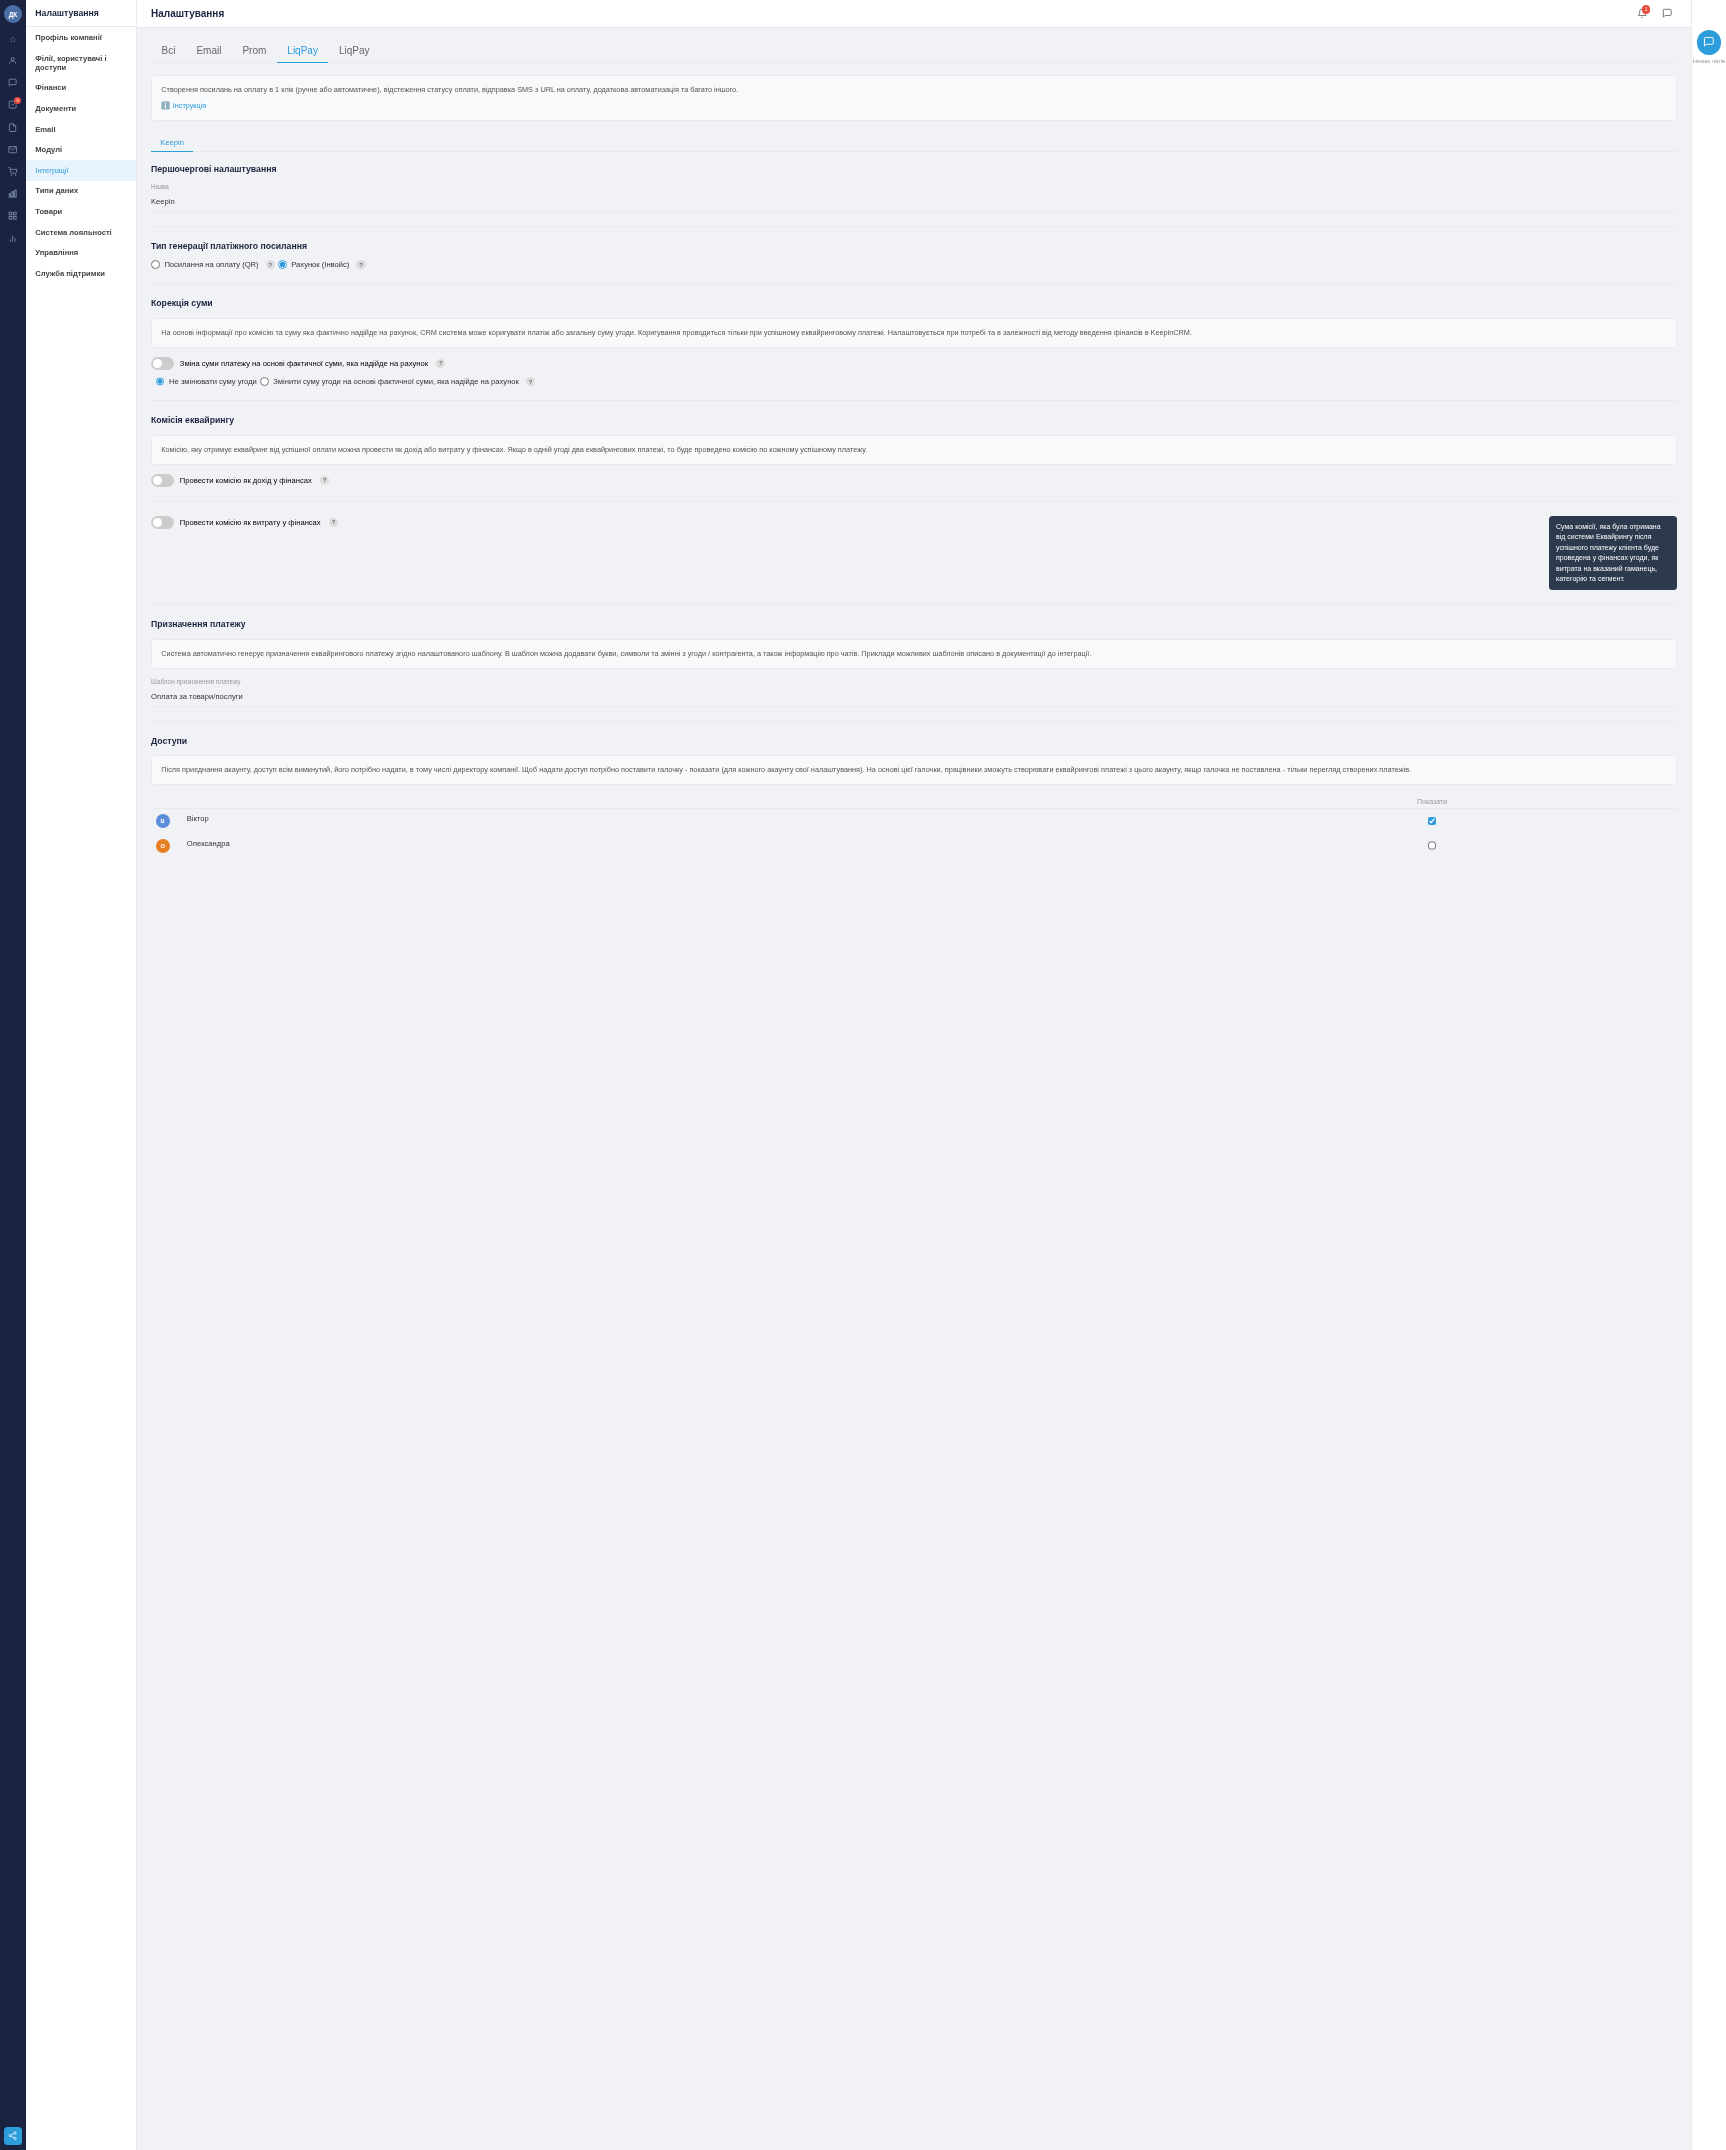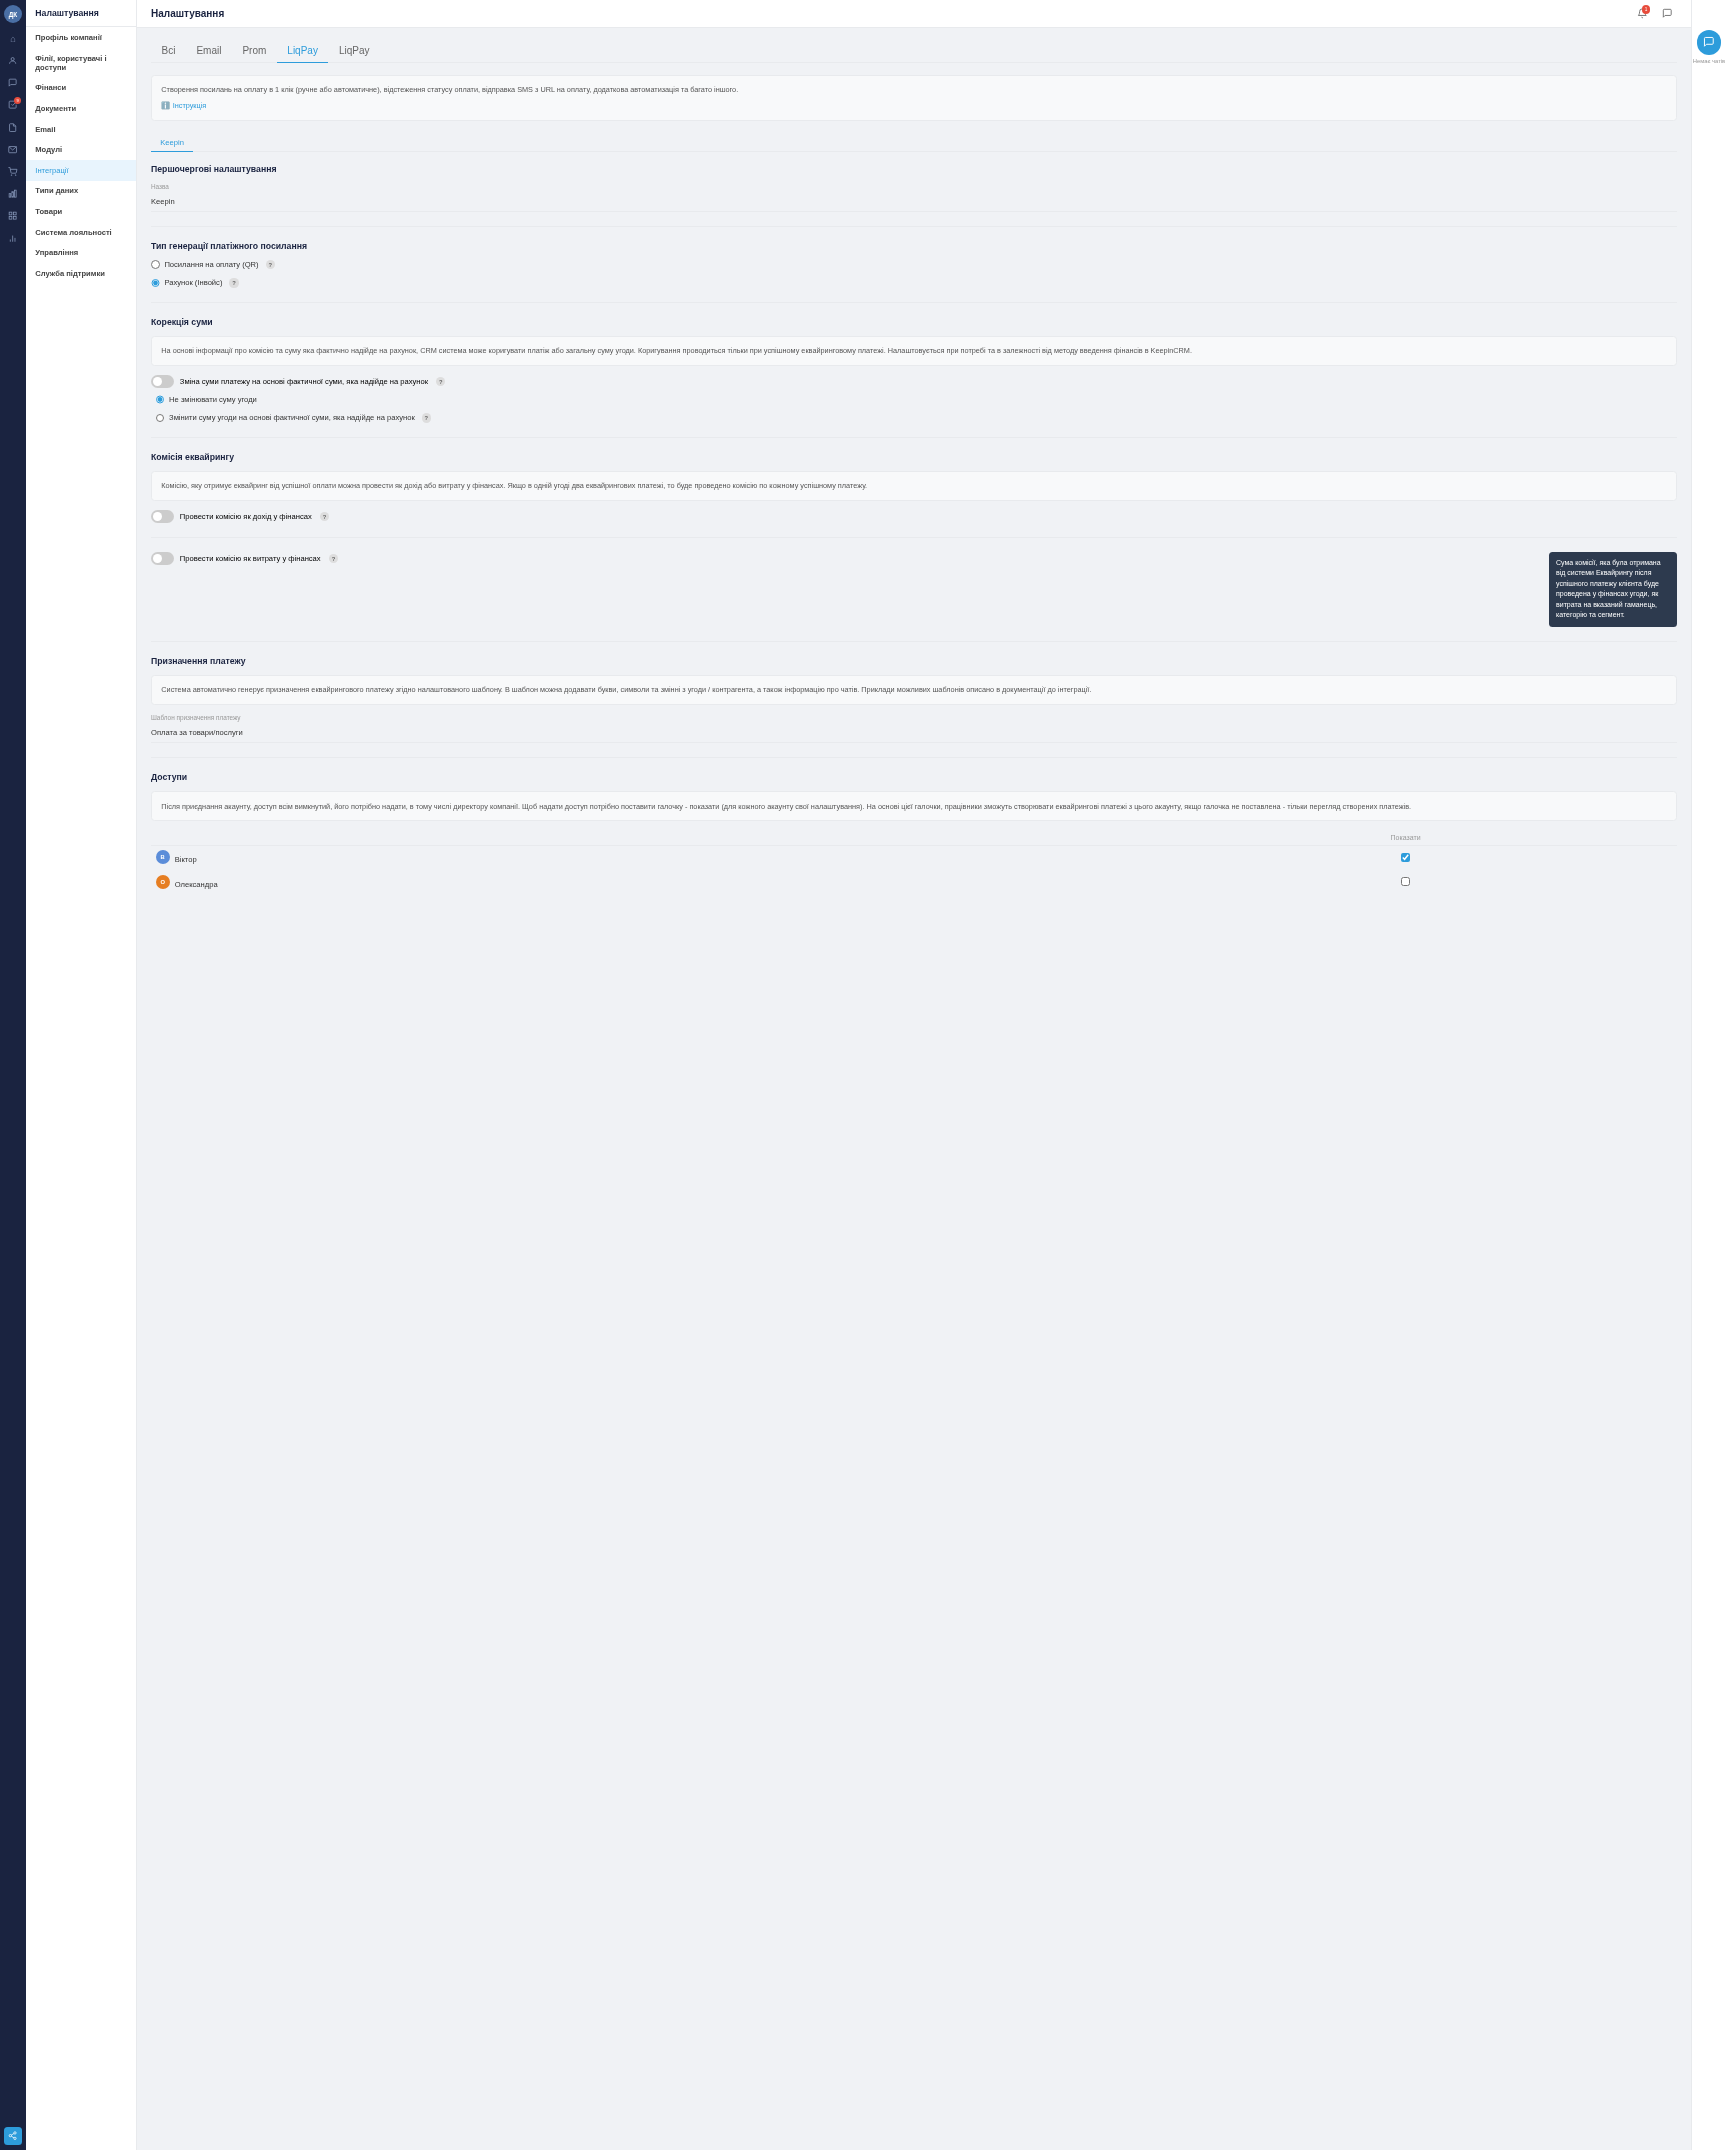--- a/index.html
+++ b/index.html
@@ -68,38 +68,38 @@
 
     
     .btn-danger { background: #e74c3c; color: #fff; border: none; border-radius: 2.9px; padding: 5.2px 9.3px; font-size: 7.6px; cursor: pointer; font-weight: 500; }
 
     
     .form-group { margin-bottom: 9.3px; }
     .form-label { font-size: 6.4px; color: #999; margin-bottom: 2.3px; }
     .form-value { font-size: 7.6px; color: #333; padding: 4.7px 0; border-bottom: 0.6px solid #e8eaed; }
 
     
-    .radio-group { display: flex; flex-direction: column; gap: 9px; margin-bottom: 7px; }
+    .radio-group { display: flex; flex-direction: row; gap: 3px; margin-bottom: 7px; }
     .radio-item { display: flex; align-items: center; gap: 4.7px; cursor: pointer; font-size: 7.6px; color: #333; }
     .radio-item input[type=radio] { accent-color: #2d9cdb; width: 8.7px; height: 8.7px; cursor: pointer; }
 
     
     .desc-box { background: #f8f9fa; border: 0.6px solid #e8eaed; border-radius: 3.5px; padding: 8.2px 9.3px; font-size: 7.3px; color: #555; line-height: 1.6; margin-bottom: 9.3px; }
 
     
     .tooltip-box { background: #2d3a4e; color: #fff; border-radius: 3.5px; padding: 5.8px 7px; font-size: 7px; line-height: 1.5; max-width: 128px; position: relative; }
 
     
     .qmark { display: inline-flex; align-items: center; justify-content: center; width: 9.3px; height: 9.3px; border-radius: 50%; background: #ddd; color: #666; font-size: 5.8px; cursor: pointer; font-weight: 700; margin-left: 2.3px; flex-shrink: 0; }
 
     
     .access-table { width: 100%; border-collapse: collapse; margin-top: 7px; }
     .access-table th { text-align: left; font-size: 7px; color: #999; font-weight: 500; padding: 3.5px 4.7px; border-bottom: 0.6px solid #e8eaed; }
     .access-table td { padding: 4.7px 4.7px; border-bottom: 0.6px solid #f0f2f5; font-size: 7.6px; color: #333; }
-    .access-table .user-cell { display: flex; align-items: flex-end; gap: 5px; }
+    .access-table .user-cell { display: flex; align-items: flex-start; gap: 17px; }
     .user-avatar { width: 14px; height: 14px; border-radius: 50%; display: flex; align-items: center; justify-content: center; font-size: 5.8px; color: #fff; font-weight: 600; flex-shrink: 0; }
 
     
     .checkbox-cell { display: flex; justify-content: center; }
     .checkbox-cell input[type=checkbox] { accent-color: #2d9cdb; width: 8.7px; height: 8.7px; cursor: pointer; }
 
     
     .right-panel { width: 35px; background: #fff; border-left: 0.6px solid #e8eaed; display: flex; flex-direction: column; align-items: center; padding-top: 7px; flex-shrink: 0; }
     .right-panel-chat { width: 24.5px; height: 24.5px; background: #2d9cdb; border-radius: 50%; display: flex; align-items: center; justify-content: center; color: #fff; font-size: 11.7px; cursor: pointer; margin-top: 23px; }
     .right-panel-label { font-size: 5.8px; color: #999; text-align: center; margin-top: 3.5px; line-height: 1.3; }

